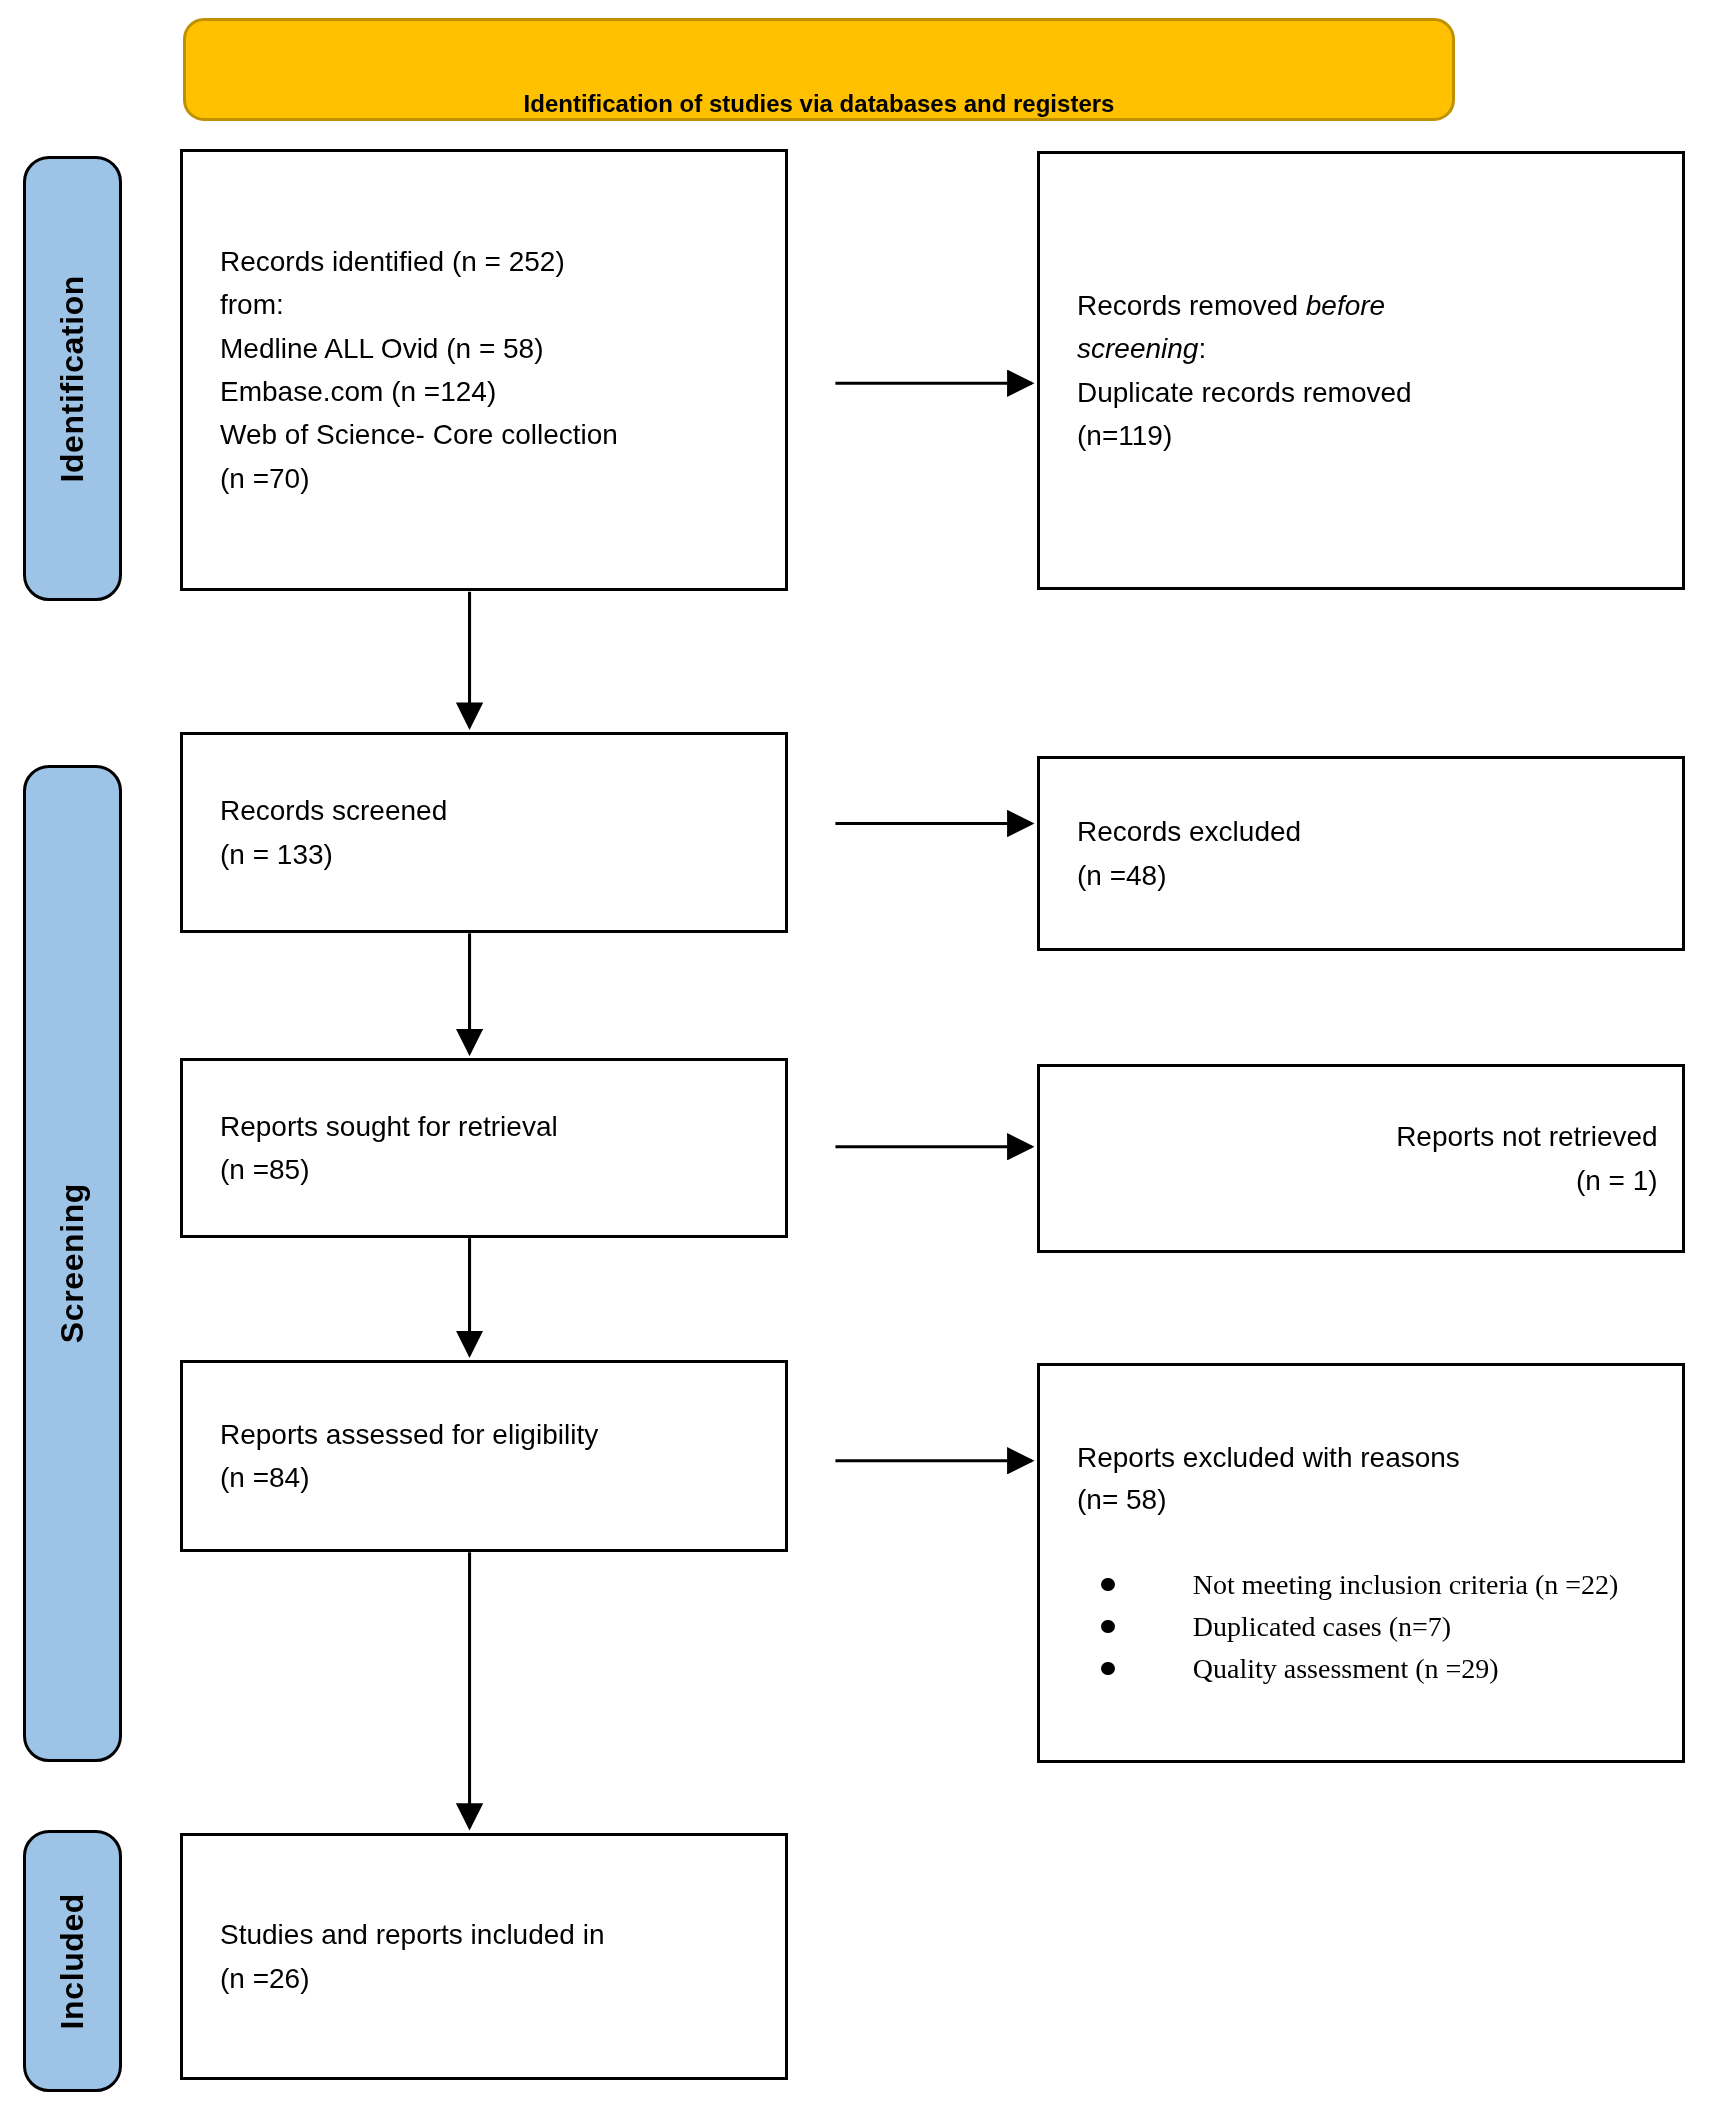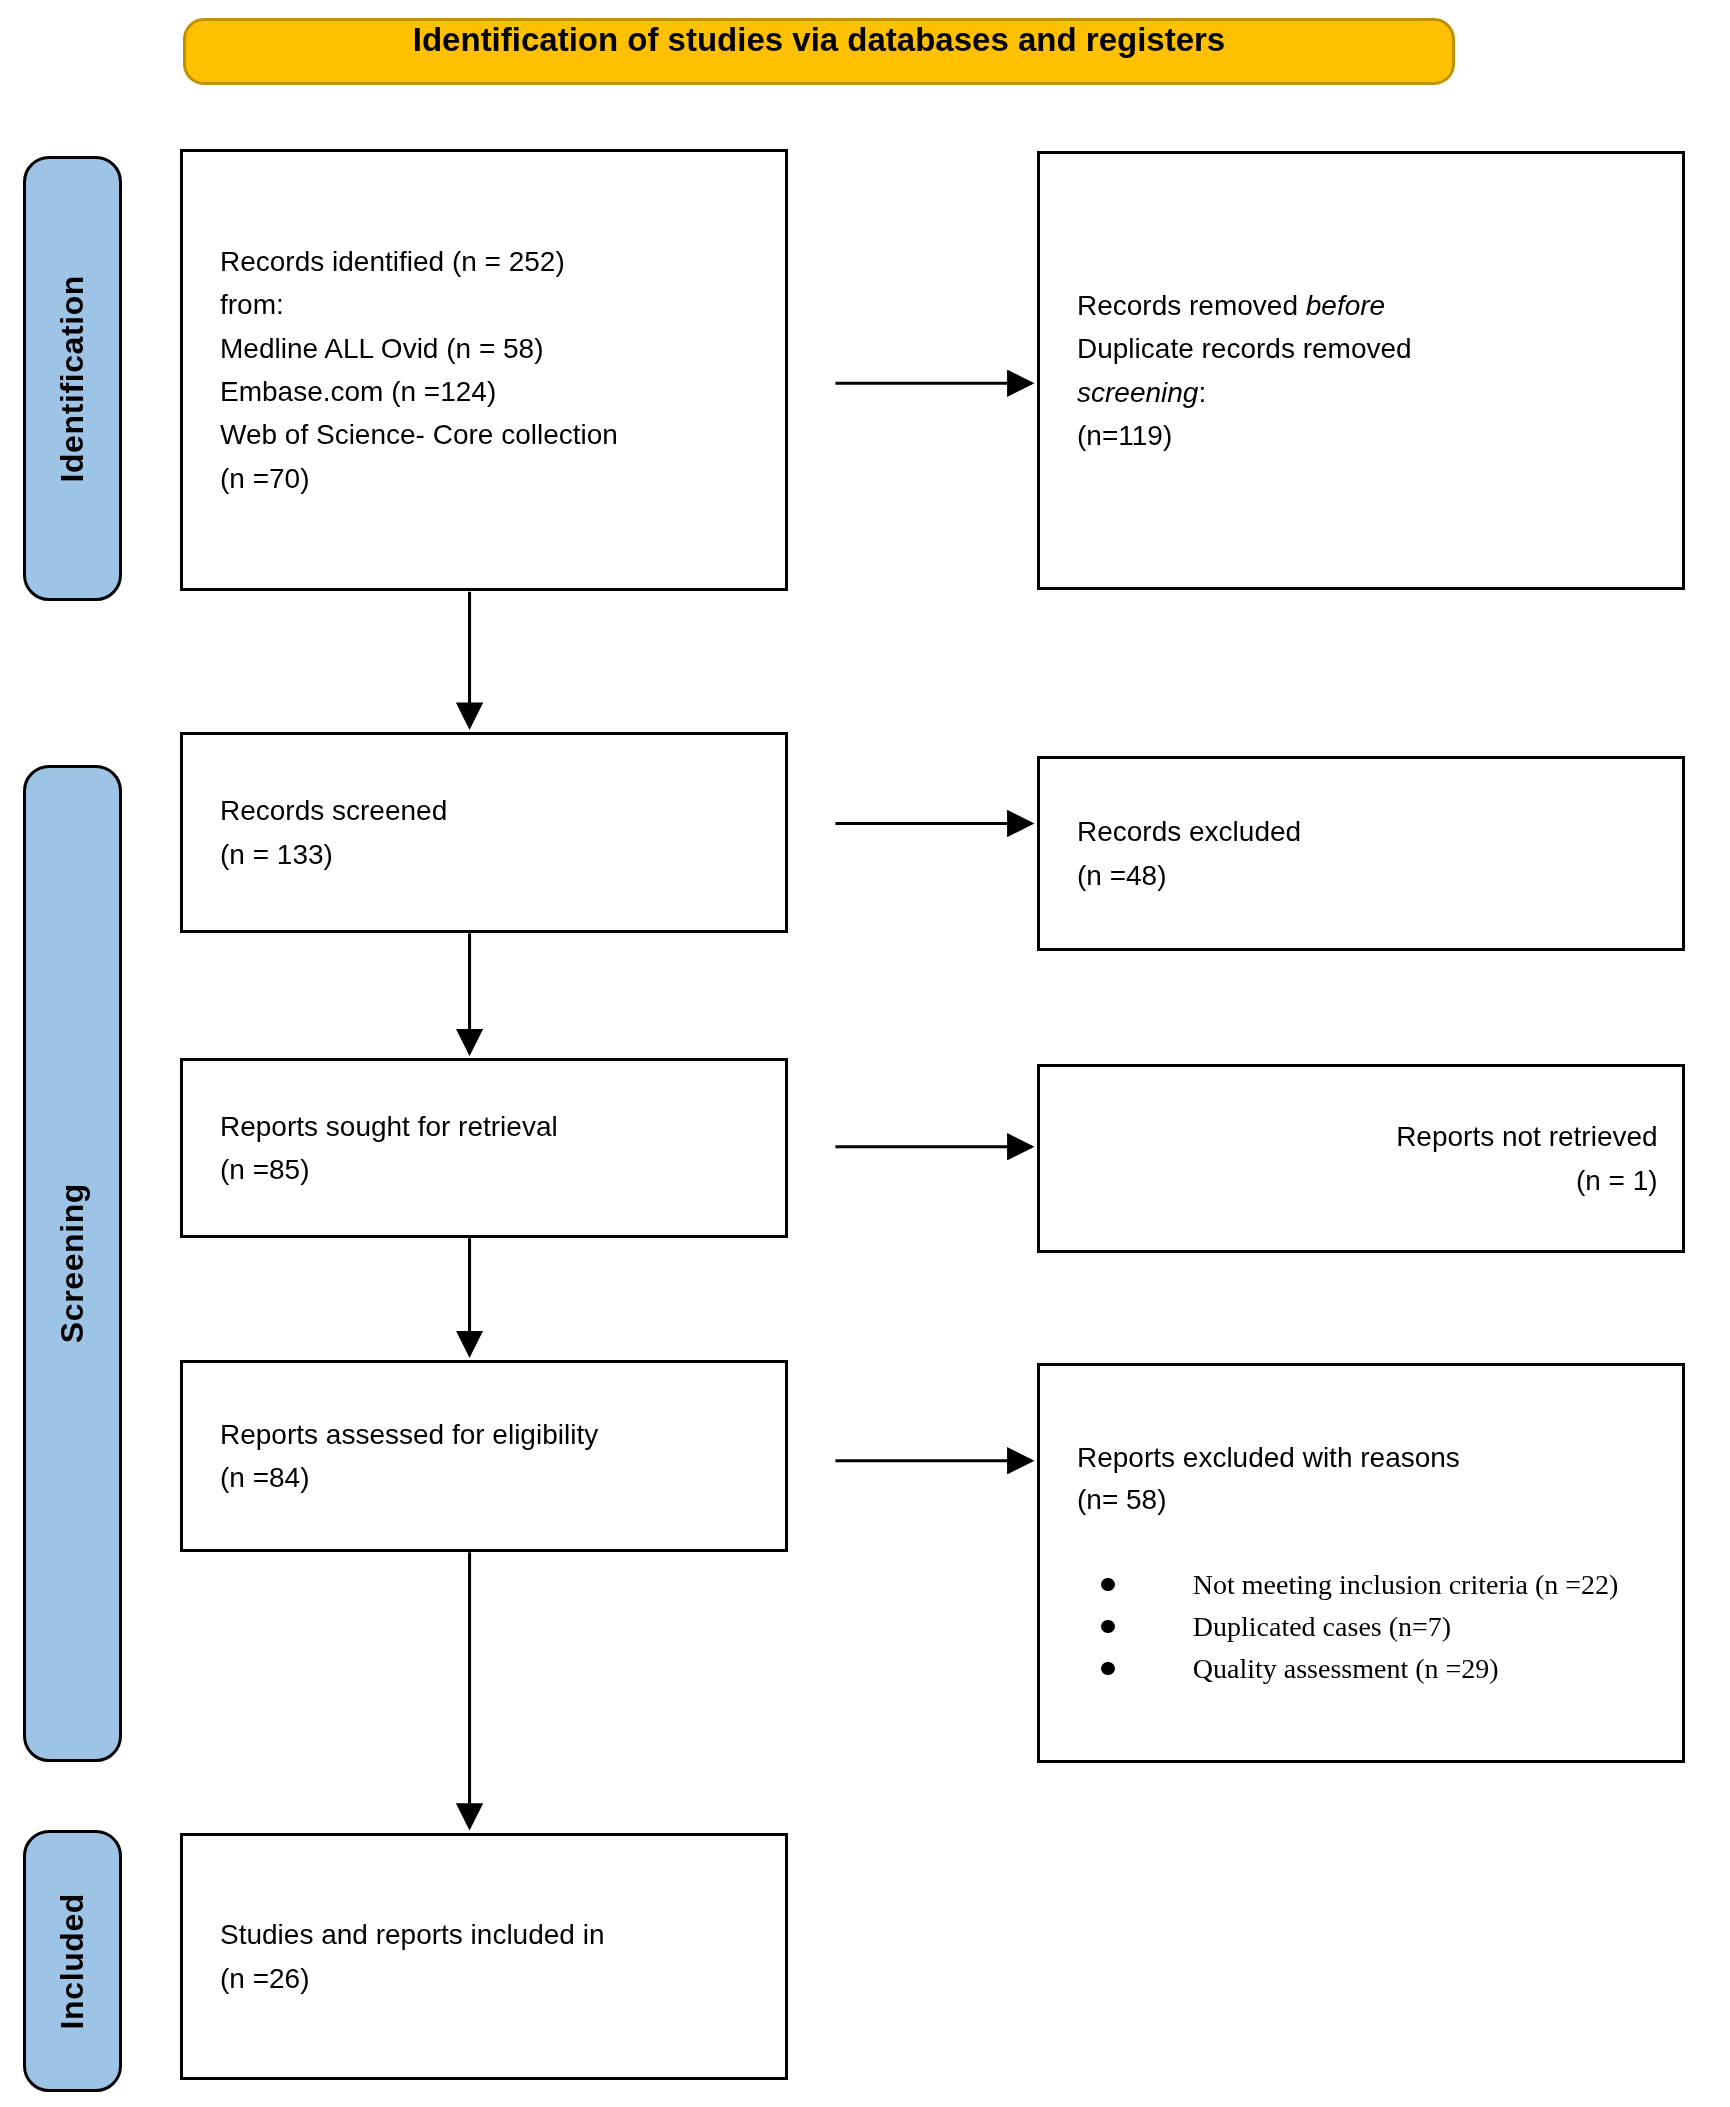--- a/index.html
+++ b/index.html
@@ -5,27 +5,27 @@
   html,body { margin:0; padding:0; background:#ffffff; }
   .canvas {
     position:relative;
     width:1730px; height:2108px;
     background:#ffffff;
     font-family:"Liberation Sans", sans-serif;
     color:#000;
     overflow:hidden;
   }
   .hdr {
-    position:absolute; left:183px; top:18.3px; width:1272px; height:67px;
+    position:absolute; left:183px; top:18.3px; width:1272px; height:103px;
     background:#FFC000;
     border:3.7px solid #BF9000;
     border-radius:21px;
-    display:flex; align-items:flex-start; justify-content:center;
+    display:flex; align-items:flex-end; justify-content:center;
     box-sizing:border-box;
-    font-size:33px; font-weight:bold;
+    font-size:24px; font-weight:bold;
   }
   .side {
     position:absolute; left:23px; width:99px;
     background:#9DC3E6;
     border:3px solid #000;
     border-radius:26px;
     display:flex; align-items:center; justify-content:center;
     box-sizing:border-box;
   }
   .side .vtext {
@@ -94,22 +94,22 @@
     <span class="ln">Records identified (n = 252)</span>
     <span class="ln">from:</span>
     <span class="ln">Medline ALL Ovid (n = 58)</span>
     <span class="ln">Embase.com (n =124)</span>
     <span class="ln">Web of Science- Core collection</span>
     <span class="ln">(n =70)</span>
   </div>
 
   <div class="box col-r b-removed">
     <span class="ln"><span>Records removed </span><span class="it">before</span></span>
+    <span class="ln"><span class="it">screening</span><span>:</span></span>
     <span class="ln">Duplicate records removed</span>
-    <span class="ln"><span class="it">screening</span><span>:</span></span>
     <span class="ln">(n=119)</span>
   </div>
 
   <div class="box col-l b-screened">
     <span class="ln">Records screened</span>
     <span class="ln">(n = 133)</span>
   </div>
   <div class="box col-r b-excluded">
     <span class="ln">Records excluded</span>
     <span class="ln">(n =48)</span>

